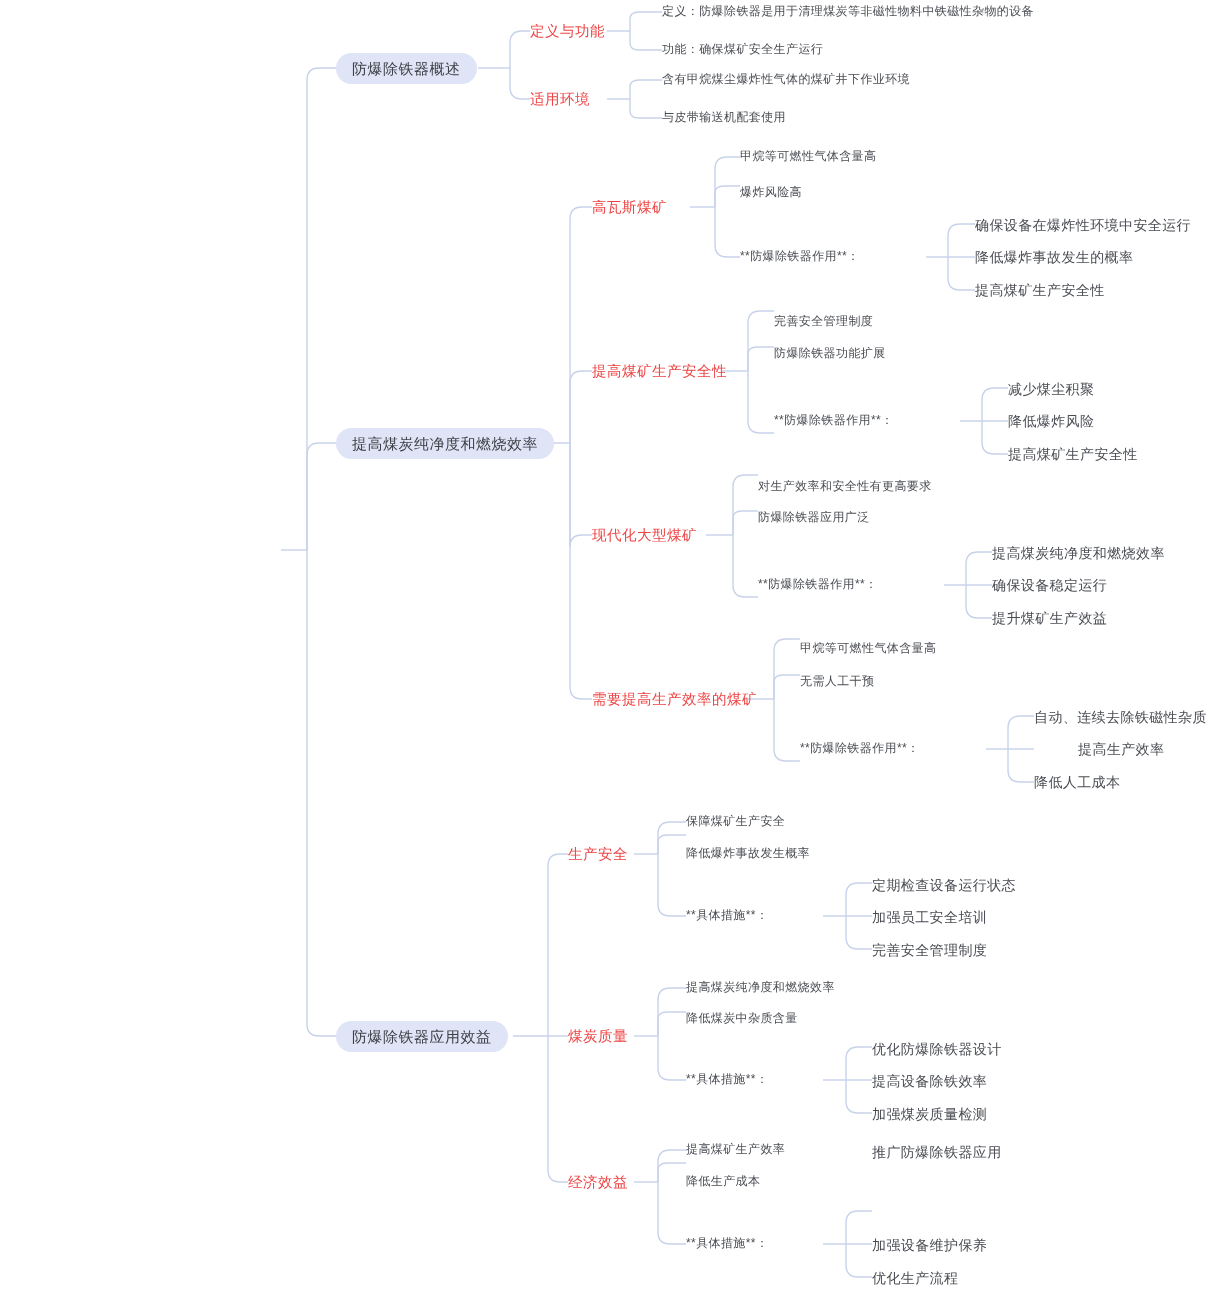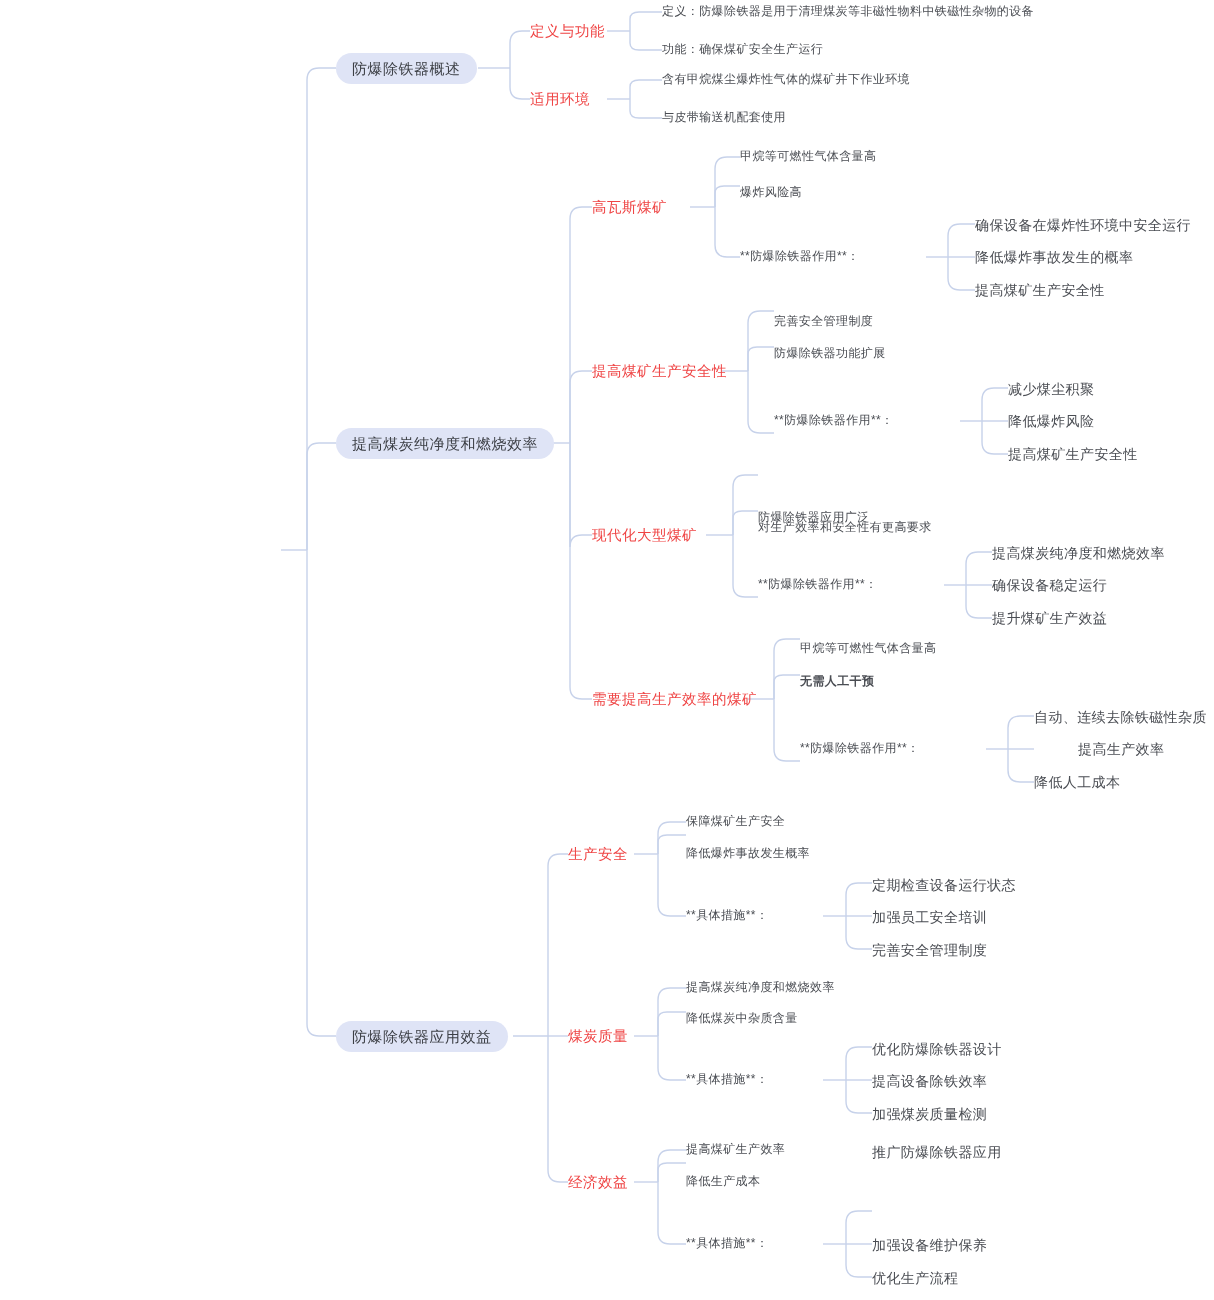--- a/index.html
+++ b/index.html
@@ -177,30 +177,30 @@
 
   <div class="node lvl3" style="left:592px;top:364px;">提高煤矿生产安全性</div>
   <div class="node lvl4" style="left:774px;top:315px;">完善安全管理制度</div>
   <div class="node lvl4" style="left:774px;top:347px;">防爆除铁器功能扩展</div>
   <div class="node lvl4" style="left:774px;top:414px;">**防爆除铁器作用**：</div>
   <div class="node lvl5" style="left:1008px;top:382px;">减少煤尘积聚</div>
   <div class="node lvl5" style="left:1008px;top:414px;">降低爆炸风险</div>
   <div class="node lvl5" style="left:1008px;top:447px;">提高煤矿生产安全性</div>
 
   <div class="node lvl3" style="left:592px;top:528px;">现代化大型煤矿</div>
-  <div class="node lvl4" style="left:758px;top:480px;margin-top:41px;">对生产效率和安全性有更高要求</div>
+  <div class="node lvl4" style="left:758px;top:480px;">对生产效率和安全性有更高要求</div>
   <div class="node lvl4" style="left:758px;top:511px;">防爆除铁器应用广泛</div>
   <div class="node lvl4" style="left:758px;top:578px;">**防爆除铁器作用**：</div>
   <div class="node lvl5" style="left:992px;top:546px;">提高煤炭纯净度和燃烧效率</div>
   <div class="node lvl5" style="left:992px;top:578px;">确保设备稳定运行</div>
   <div class="node lvl5" style="left:992px;top:611px;">提升煤矿生产效益</div>
 
   <div class="node lvl3" style="left:592px;top:692px;">需要提高生产效率的煤矿</div>
   <div class="node lvl4" style="left:800px;top:642px;">甲烷等可燃性气体含量高</div>
-  <div class="node lvl4" style="left:800px;top:675px;font-weight:bold;">无需人工干预</div>
+  <div class="node lvl4" style="left:800px;top:675px;">无需人工干预</div>
   <div class="node lvl4" style="left:800px;top:742px;">**防爆除铁器作用**：</div>
   <div class="node lvl5" style="left:1034px;top:710px;">自动、连续去除铁磁性杂质</div>
   <div class="node lvl5" style="left:1034px;top:742px;margin-left:44px;">提高生产效率</div>
   <div class="node lvl5" style="left:1034px;top:775px;">降低人工成本</div>
 
   <div class="node lvl2" style="left:336px;top:1021px;">防爆除铁器应用效益</div>
 
   <div class="node lvl3" style="left:568px;top:847px;">生产安全</div>
   <div class="node lvl4" style="left:686px;top:815px;">保障煤矿生产安全</div>
   <div class="node lvl4" style="left:686px;top:847px;">降低爆炸事故发生概率</div>

